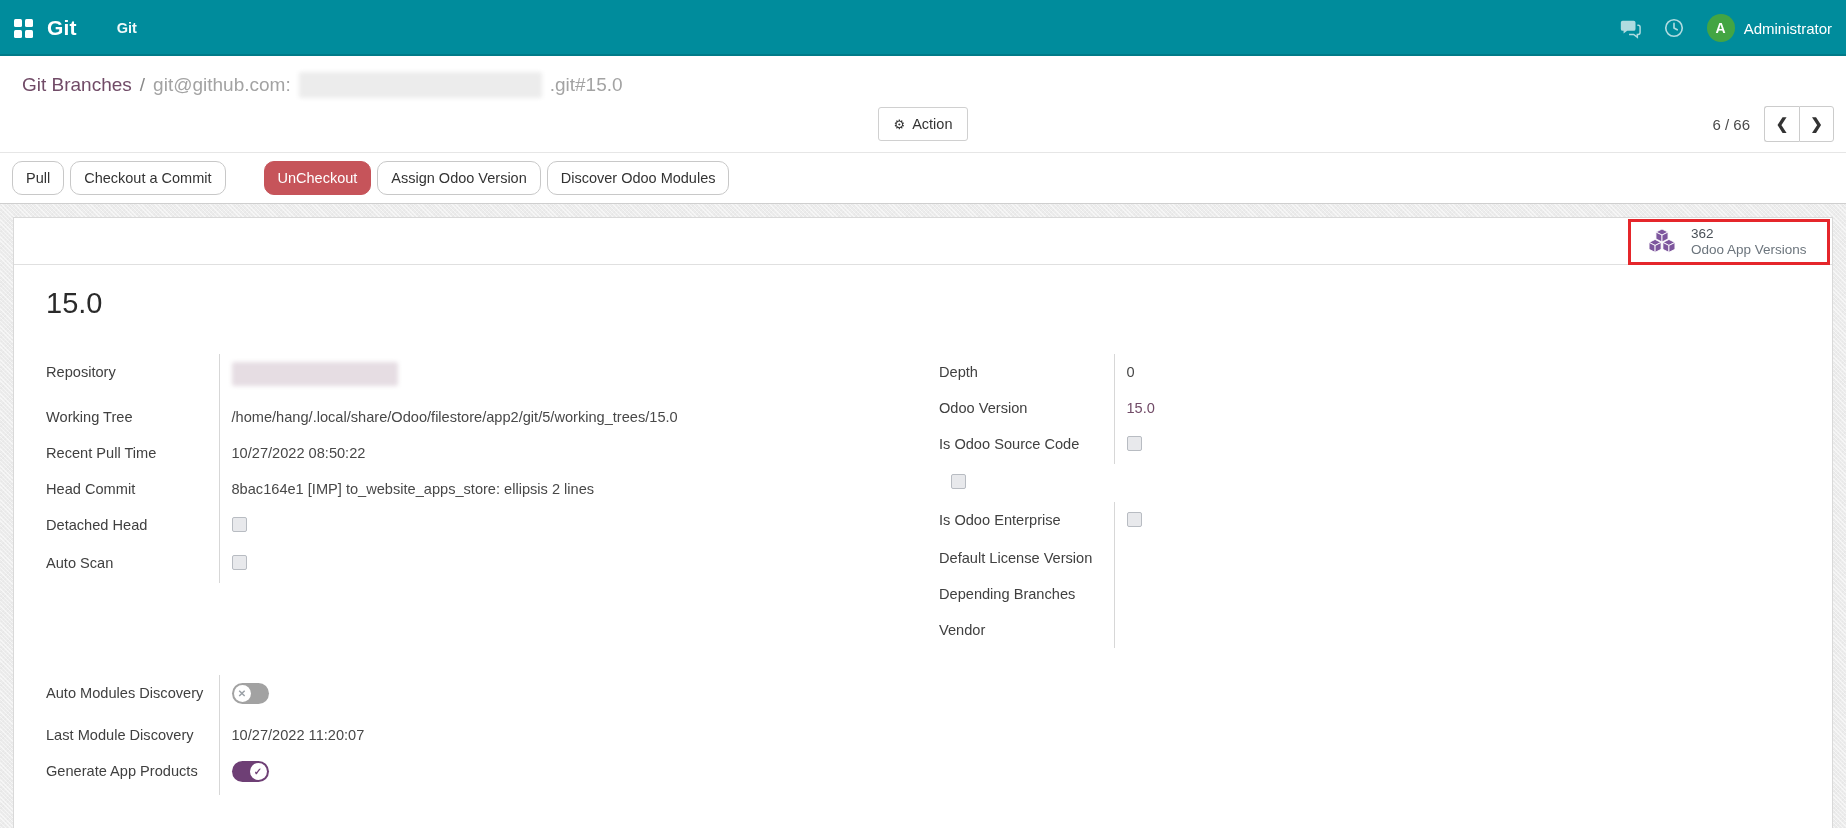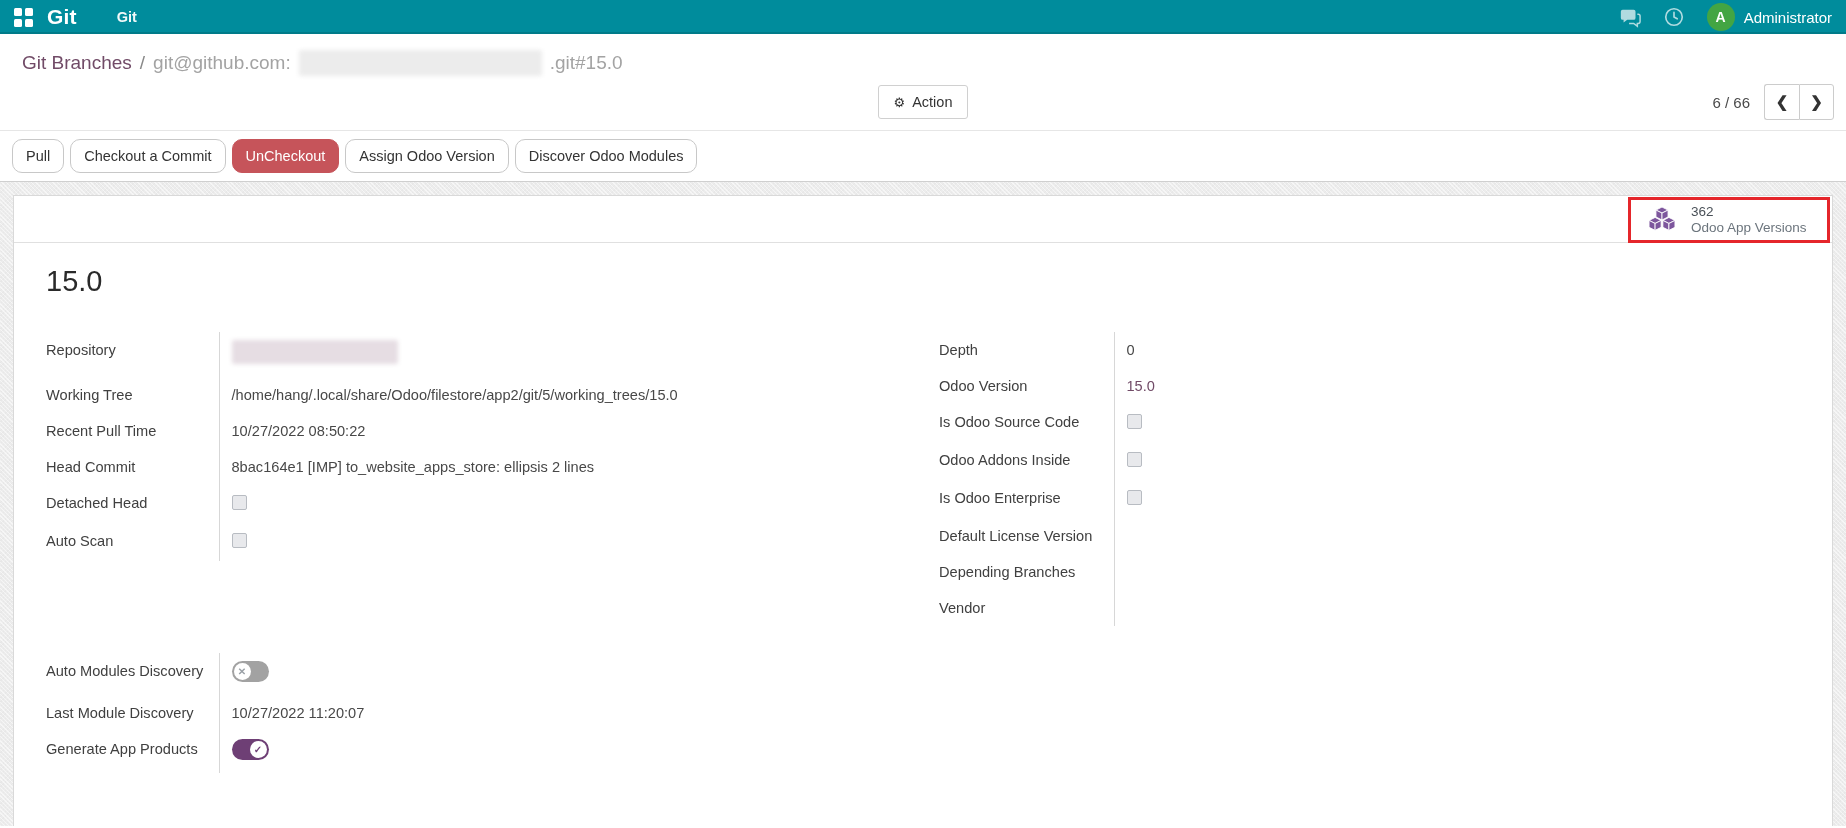--- a/index.html
+++ b/index.html
@@ -1,20 +1,20 @@
 <!DOCTYPE html>
 <html><head>
 <meta charset="utf-8">
 <style>
   * { margin:0; padding:0; box-sizing:border-box; }
   html,body { width:1846px; height:828px; overflow:hidden;
     font-family:"Liberation Sans", sans-serif; background:#fff; color:#444; }
 
   
-  .navbar { height:34px; background:#008C9C; display:flex; align-items:center;
+  .navbar { height:56px; background:#008C9C; display:flex; align-items:center;
     padding:0 14px; color:#fff; box-shadow:inset 0 -2px 0 rgba(0,0,0,.12); }
   .apps-grid { width:19px; height:19px; display:grid; grid-template-columns:8px 8px;
     grid-template-rows:8px 8px; gap:3px; margin-right:14px; cursor:pointer; }
   .apps-grid span { background:#fff; border-radius:1.5px; }
   .nav-brand { font-size:21px; font-weight:700; letter-spacing:.2px; margin-right:30px; }
   .nav-menu-item { font-size:14.5px; font-weight:600; opacity:.95; padding:13px 10px; }
   .nav-right { margin-left:auto; display:flex; align-items:center; gap:22px; }
   .nav-icon { width:22px; height:22px; opacity:.85; }
   .nav-user { display:flex; align-items:center; gap:9px; }
   .avatar { width:28px; height:28px; border-radius:50%; background:#43A543; color:#fff;
@@ -39,21 +39,21 @@
   .pager-btn { width:35px; height:36px; background:#fff; border:1px solid #ccc; color:#333;
     font-size:15px; font-weight:700; display:flex; align-items:center; justify-content:center; cursor:pointer; }
   .pager-btn:first-child { border-right:none; border-radius:3px 0 0 3px; }
   .pager-btn:last-child { border-radius:0 3px 3px 0; }
 
   
   .statusbar { background:#fff; border-top:1px solid #e6e6e6; border-bottom:1px solid #cfcfcf;
     padding:8px 12px; display:flex; gap:6px; }
   .sb-btn { background:#fff; border:1px solid #c8c8c8; border-radius:10px; color:#333;
     padding:8px 13px; font-size:14.5px; cursor:pointer; }
-  .sb-btn.danger { background:#C6545A; border-color:#C6545A; color:#fff; }
+  .sb-btn.danger { background:#C6545A; border-color:#C6545A; color:#fff;margin-left:32px; }
 
   
   .content-bg { height:644px; background-color:#ececec;
     background-image:repeating-linear-gradient(45deg, rgba(255,255,255,.55) 0 1px, transparent 1px 3px),
       repeating-linear-gradient(-45deg, rgba(0,0,0,.02) 0 1px, transparent 1px 3px);
     overflow:hidden; }
   .sheet { width:1820px; margin:13px auto 0; background:#fff; border:1px solid #d9d9d9;
     height:680px; position:relative; }
   .statrow { height:47px; border-bottom:1px solid #e0e0e0; position:relative; }
   .stat-button { position:absolute; right:2px; top:1px; width:202px; height:46px;
@@ -243,21 +243,20 @@
           </div>
           <div class="o-row">
             <div class="o-label">Odoo Version</div>
             <div class="o-value link">15.0</div>
           </div>
           <div class="o-row">
             <div class="o-label">Is Odoo Source Code</div>
             <div class="o-value"><span class="cb"></span></div>
           </div>
           <div class="o-row">
-            <div class="o-label">Odoo Addons Inside</div>
             <div class="o-value"><span class="cb"></span></div>
           </div>
           <div class="o-row">
             <div class="o-label">Is Odoo Enterprise</div>
             <div class="o-value"><span class="cb"></span></div>
           </div>
           <div class="o-row">
             <div class="o-label">Default License Version</div>
             <div class="o-value"></div>
           </div>

